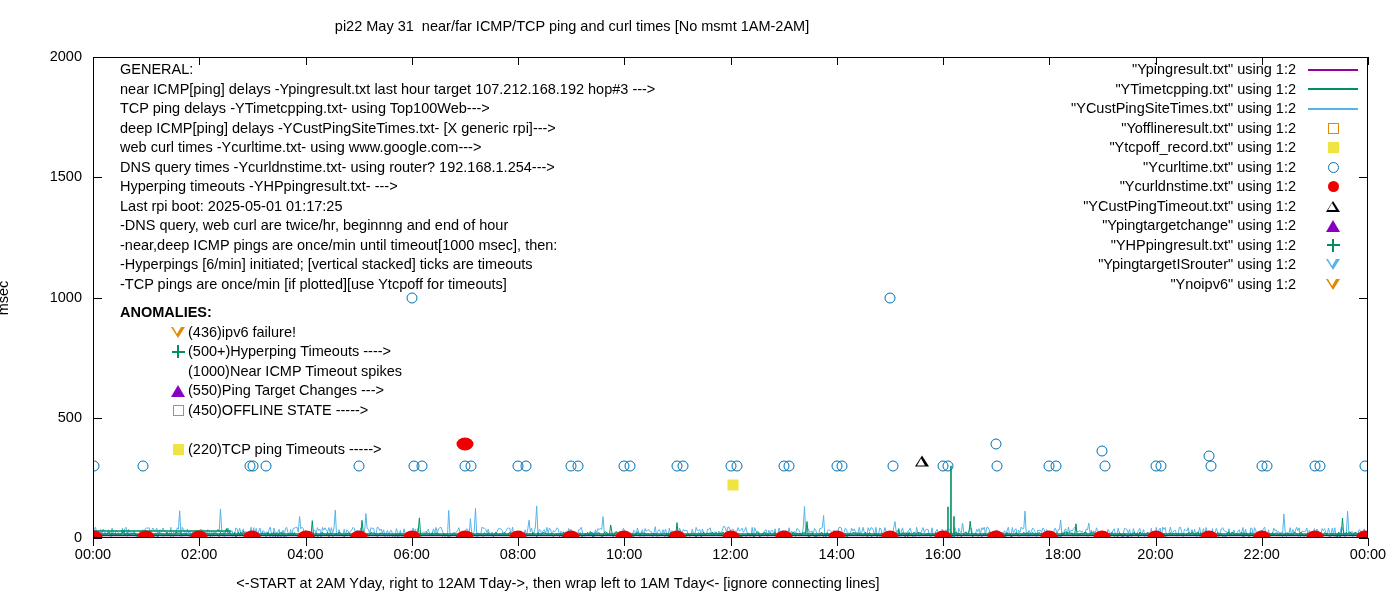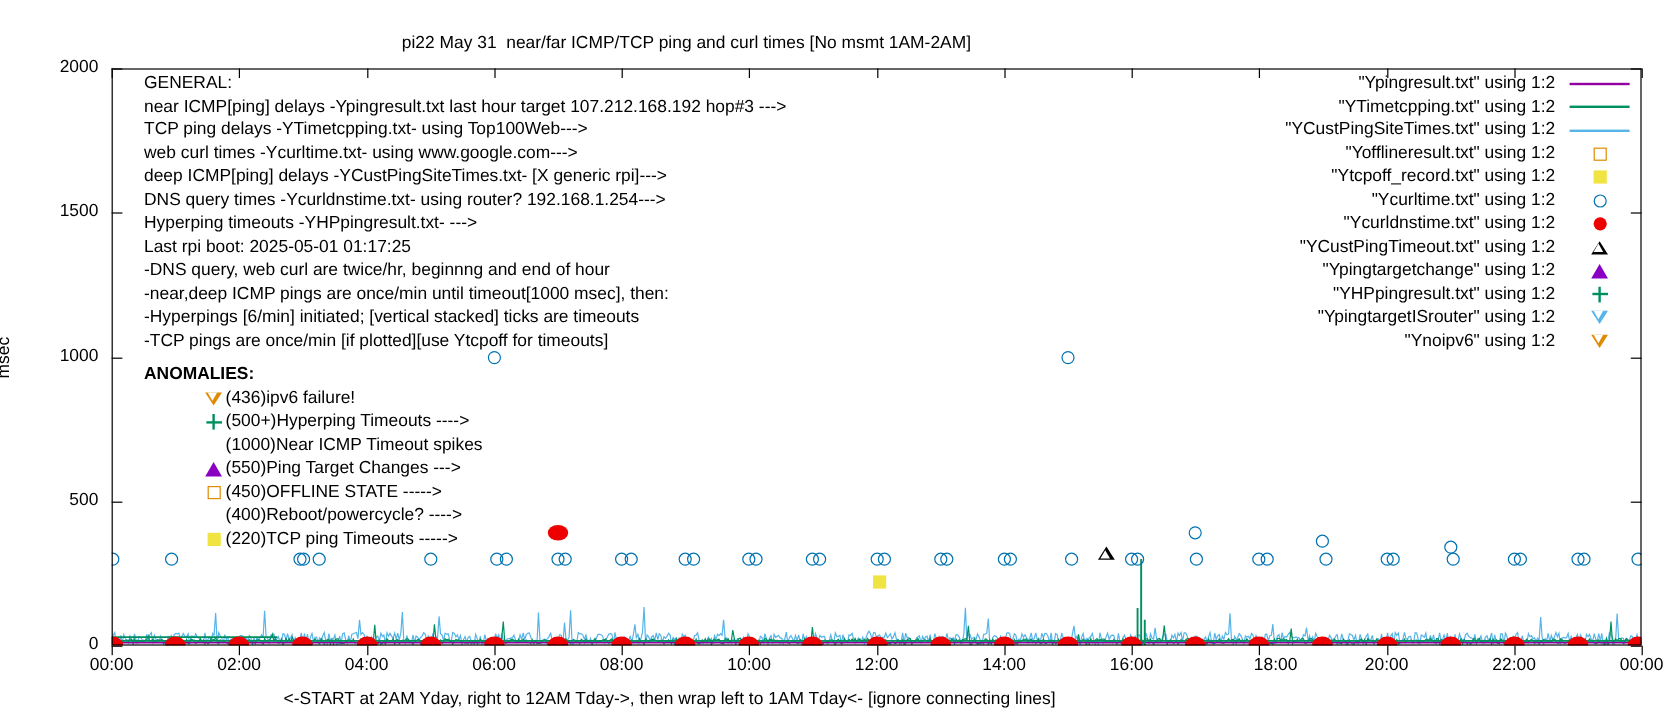--- a/index.html
+++ b/index.html
@@ -2,21 +2,21 @@
 <html><head>
 <meta charset="utf-8">
 <style>
   html,body{margin:0;padding:0;background:#fff;}
   body{width:1400px;height:600px;overflow:hidden;
        font-family:"Liberation Sans","DejaVu Sans",sans-serif;color:#000;}
   #root{position:relative;width:1400px;height:600px;}
 
   .t{position:absolute;white-space:pre;}
 
-  #chart-title{left:0;top:28px;width:1144px;text-align:center;font-size:14.5px;}
+  #chart-title{left:0;top:18px;width:1144px;text-align:center;font-size:14.5px;}
 
   
   #plot-frame{position:absolute;left:93px;top:57px;width:1275px;height:481px;
               border:1.6px solid #000;box-sizing:border-box;background:transparent;}
   #plot-area{position:absolute;left:93px;top:57px;width:1275px;height:481px;
              overflow:hidden;}
 
   
   .ytick{position:absolute;right:0;width:62px;text-align:right;font-size:14.5px;
          transform:translateY(-9px);}
@@ -389,22 +389,22 @@
       <div class="xtick" style="left: 1261.75px;">22:00</div>
       <div class="xtick" style="left: 1368px;">00:00</div>
     </div>
   <div class="t" id="xcaption">&lt;-START at 2AM Yday, right to 12AM Tday-&gt;, then wrap left to 1AM Tday&lt;- [ignore connecting lines]</div>
 
   <div id="general-block">
     <div class="hdr">GENERAL:</div>
     <div id="general-lines">
         <div>near ICMP[ping] delays -Ypingresult.txt last hour target 107.212.168.192 hop#3 ---&gt;</div>
         <div>TCP ping delays -YTimetcpping.txt- using Top100Web---&gt;</div>
+        <div>deep ICMP[ping] delays -YCustPingSiteTimes.txt- [X generic rpi]---&gt;</div>
         <div>web curl times -Ycurltime.txt- using www.google.com---&gt;</div>
-        <div>deep ICMP[ping] delays -YCustPingSiteTimes.txt- [X generic rpi]---&gt;</div>
         <div>DNS query times -Ycurldnstime.txt- using router? 192.168.1.254---&gt;</div>
         <div>Hyperping timeouts -YHPpingresult.txt- ---&gt;</div>
         <div>Last rpi boot: 2025-05-01 01:17:25</div>
         <div>             -DNS query, web curl are twice/hr, beginnng and end of hour</div>
         <div>             -near,deep ICMP pings are once/min until timeout[1000 msec], then:</div>
         <div>              -Hyperpings [6/min] initiated; [vertical stacked] ticks are timeouts</div>
         <div>             -TCP pings are once/min [if plotted][use Ytcpoff for timeouts]</div>
       </div>
   </div>
 
@@ -438,21 +438,20 @@
         <div class="anom-row">
           <span class="anom-sym">
             <div class="m-sq-open"></div>
           </span>
           <span class="anom-txt">(450)OFFLINE STATE -----&gt;</span>
         </div>
         <div class="anom-row">
           <span class="anom-sym">
             <div></div>
           </span>
-          <span class="anom-txt">(400)Reboot/powercycle? ----&gt;</span>
         </div>
         <div class="anom-row">
           <span class="anom-sym">
             <div class="m-sq-fill"></div>
           </span>
           <span class="anom-txt">(220)TCP ping Timeouts -----&gt;</span>
         </div>
       </div>
   </div>
 

